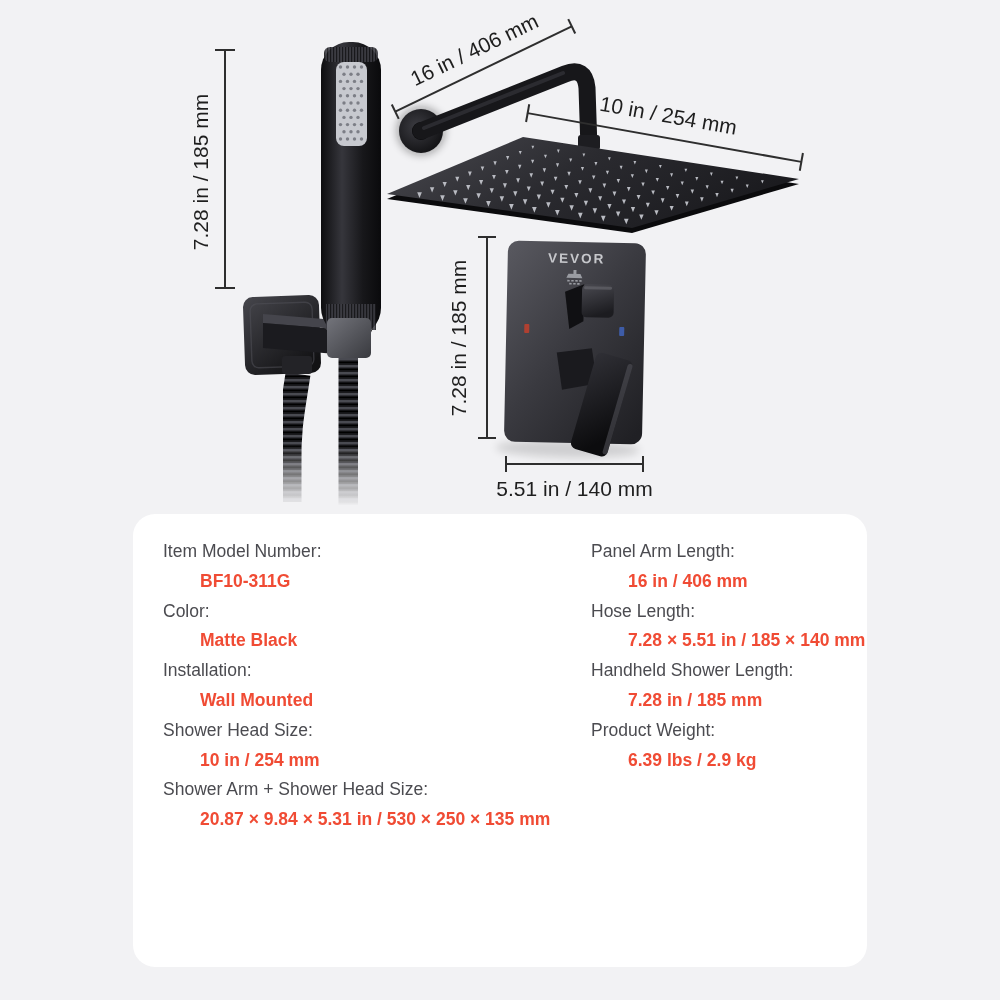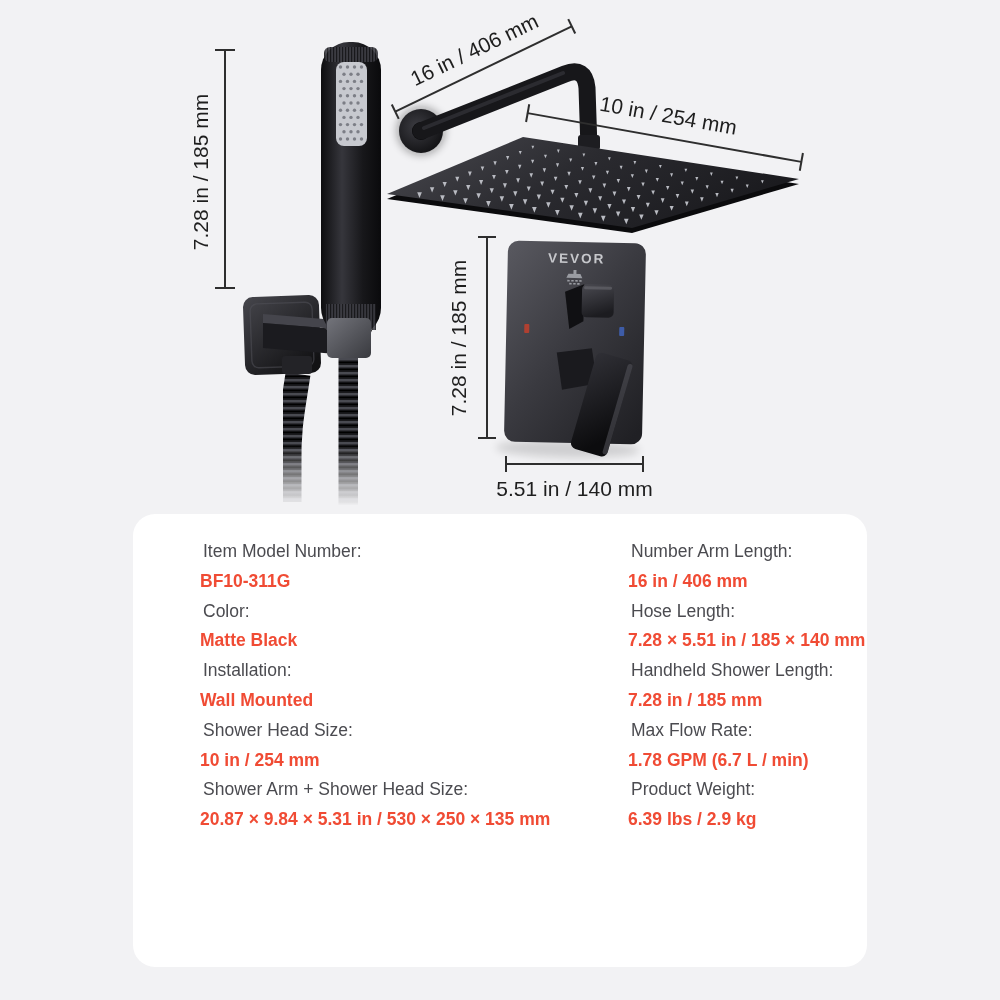--- a/index.html
+++ b/index.html
@@ -19,21 +19,20 @@
     position:absolute;left:133px;top:514px;width:734px;height:453px;
     background:#ffffff;border-radius:22px;box-sizing:border-box;
   }
   .spec-col{position:absolute;top:23px;}
   .spec-col[data-col="left"]{left:30px;width:420px;}
   .spec-col[data-col="right"]{left:458px;width:270px;}
   .spec-item{margin:0;}
   .spec-label{
     font-size:17.5px;line-height:29.8px;color:#4b4b50;
     white-space:nowrap;
-    margin-left:40px;
   }
   .spec-value{
     font-size:17.5px;line-height:29.8px;color:#f04b34;font-weight:bold;
     white-space:nowrap;
     margin-left:37px;
   }
 </style>
 </head>
 <body>
 
@@ -378,41 +377,37 @@
     <div class="spec-value">10 in / 254 mm</div>
   </div>
 
   <div class="spec-item">
     <div class="spec-label">Shower Arm + Shower Head Size:</div>
     <div class="spec-value">20.87 × 9.84 × 5.31 in / 530 × 250 × 135 mm</div>
   </div>
 </div>
     <div class="spec-col" data-col="right">
   <div class="spec-item">
-    <div class="spec-label">Number Arm Length:</div>
+    <div class="spec-label">Panel Arm Length:</div>
     <div class="spec-value">16 in / 406 mm</div>
   </div>
 
   <div class="spec-item">
     <div class="spec-label">Hose Length:</div>
   </div>
 
   <div class="spec-item">
     <div class="spec-value">7.28 × 5.51 in / 185 × 140 mm</div>
   </div>
 
   <div class="spec-item">
     <div class="spec-label">Handheld Shower Length:</div>
     <div class="spec-value">7.28 in / 185 mm</div>
   </div>
 
-  <div class="spec-item">
-    <div class="spec-label">Max Flow Rate:</div>
-    <div class="spec-value">1.78 GPM (6.7 L / min)</div>
-  </div>
 
   <div class="spec-item">
     <div class="spec-label">Product Weight:</div>
     <div class="spec-value">6.39 lbs / 2.9 kg</div>
   </div>
 </div>
   </div>
 
 </div>
 

